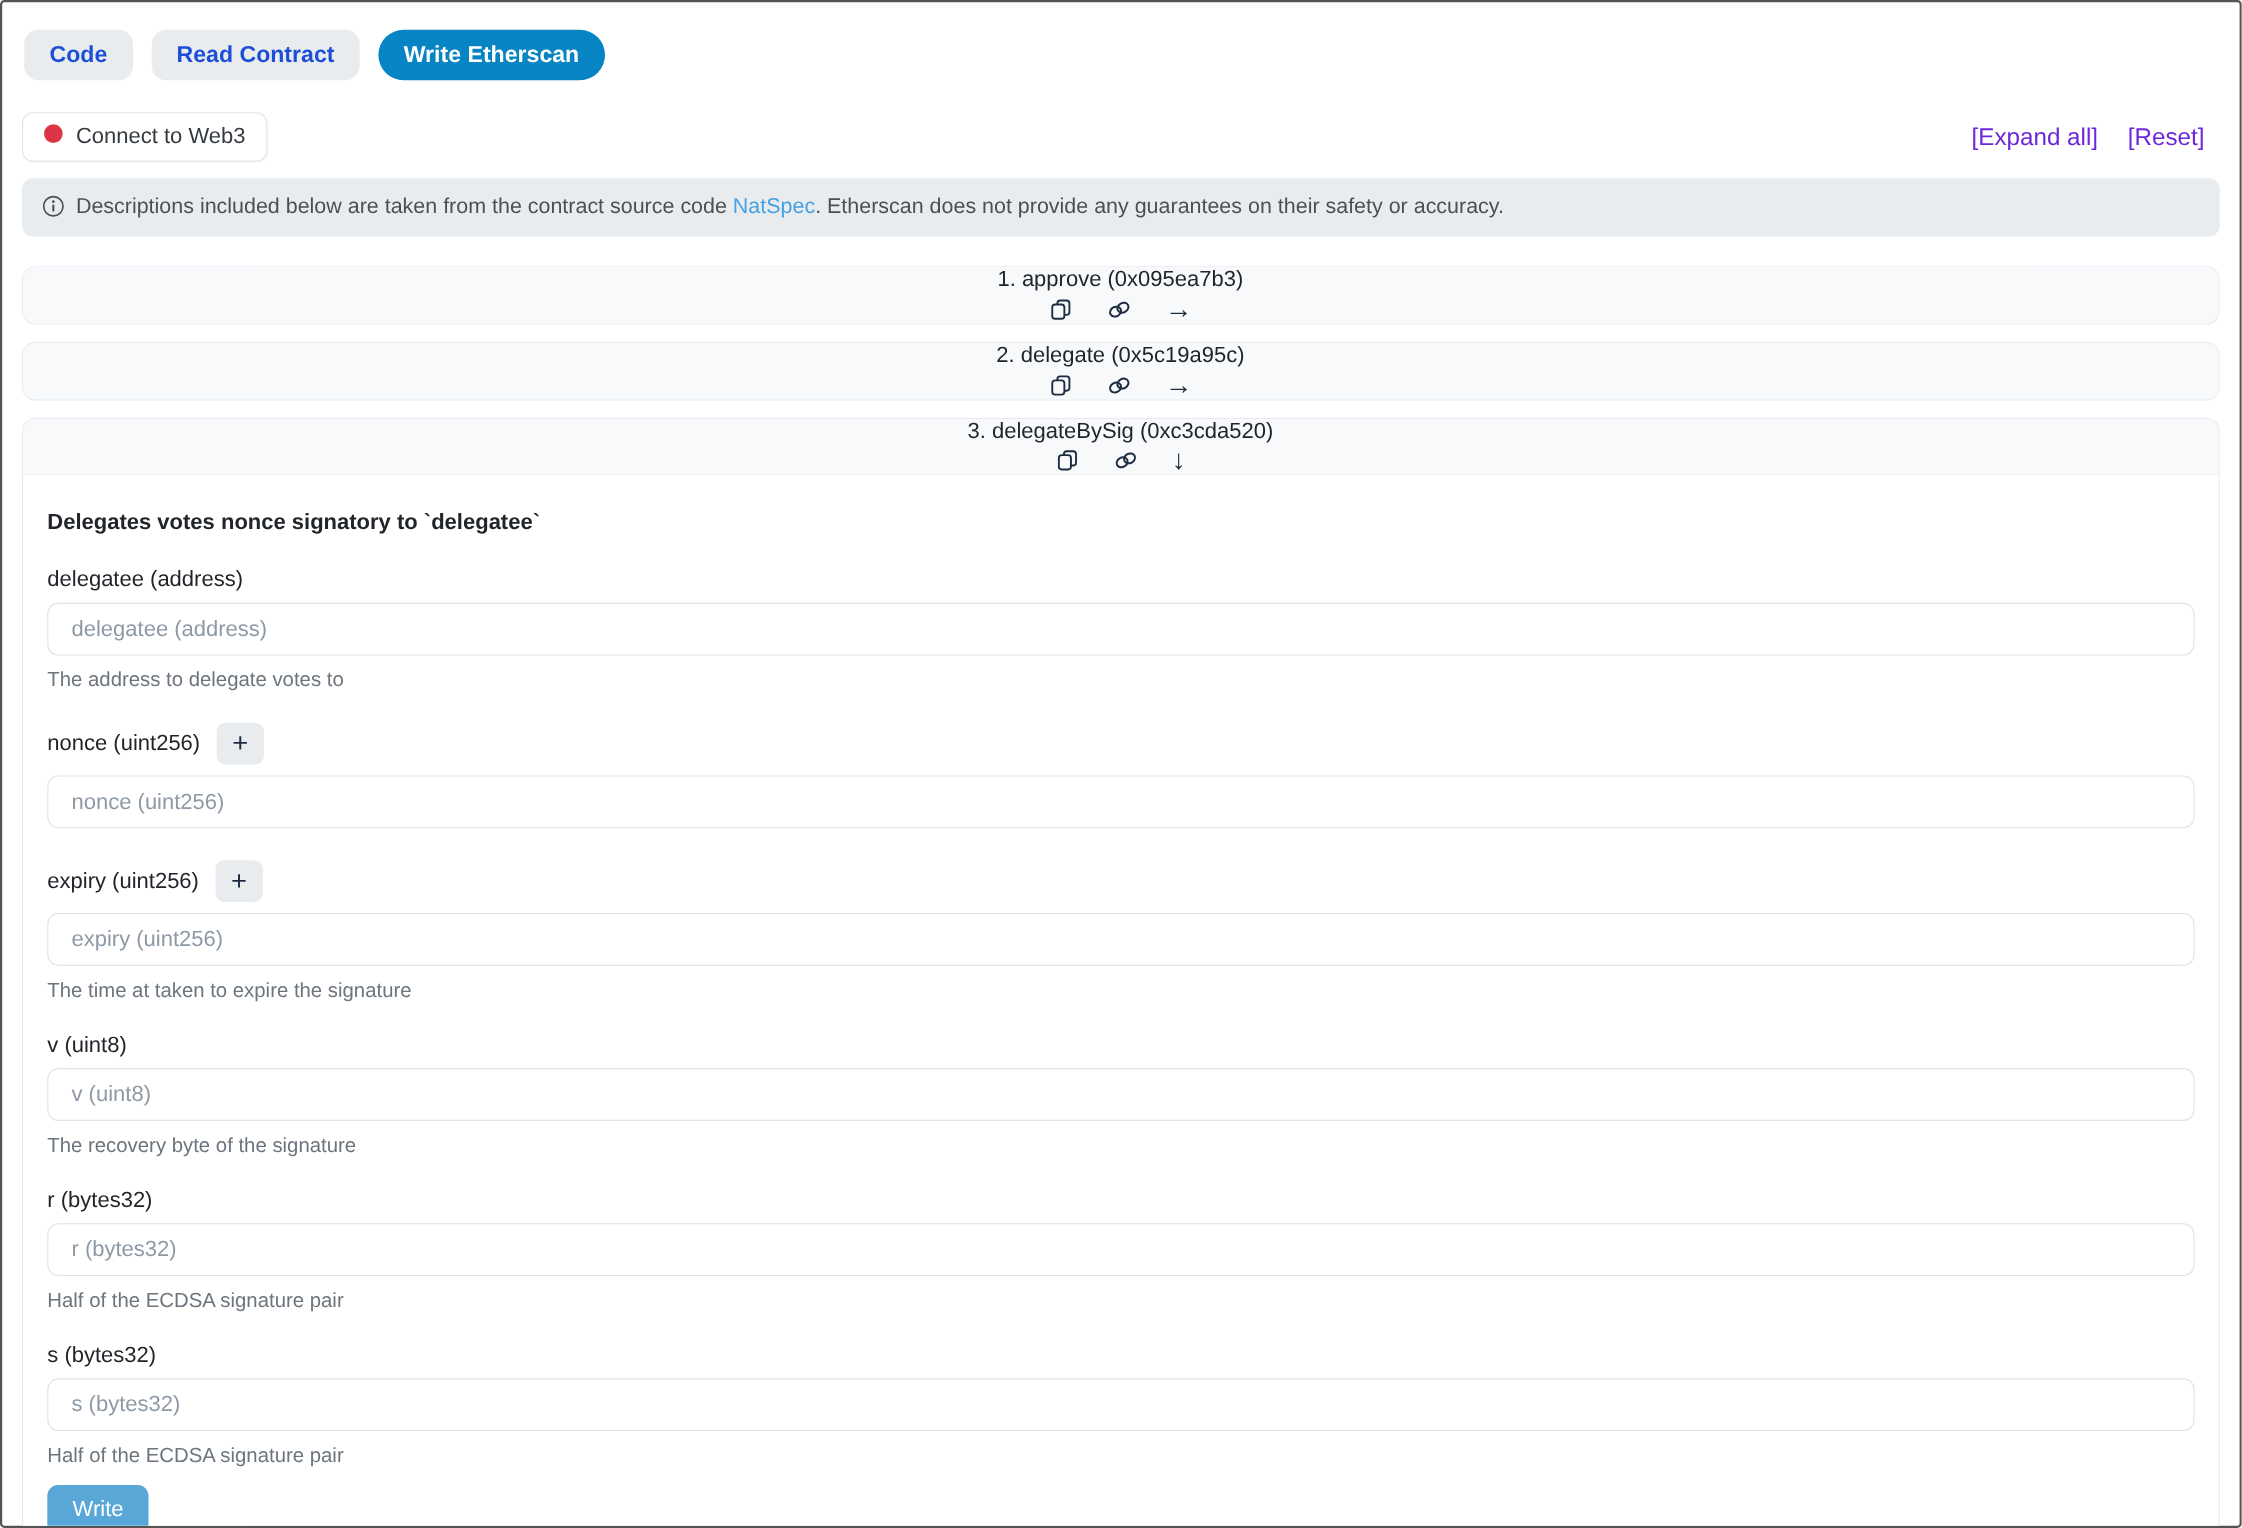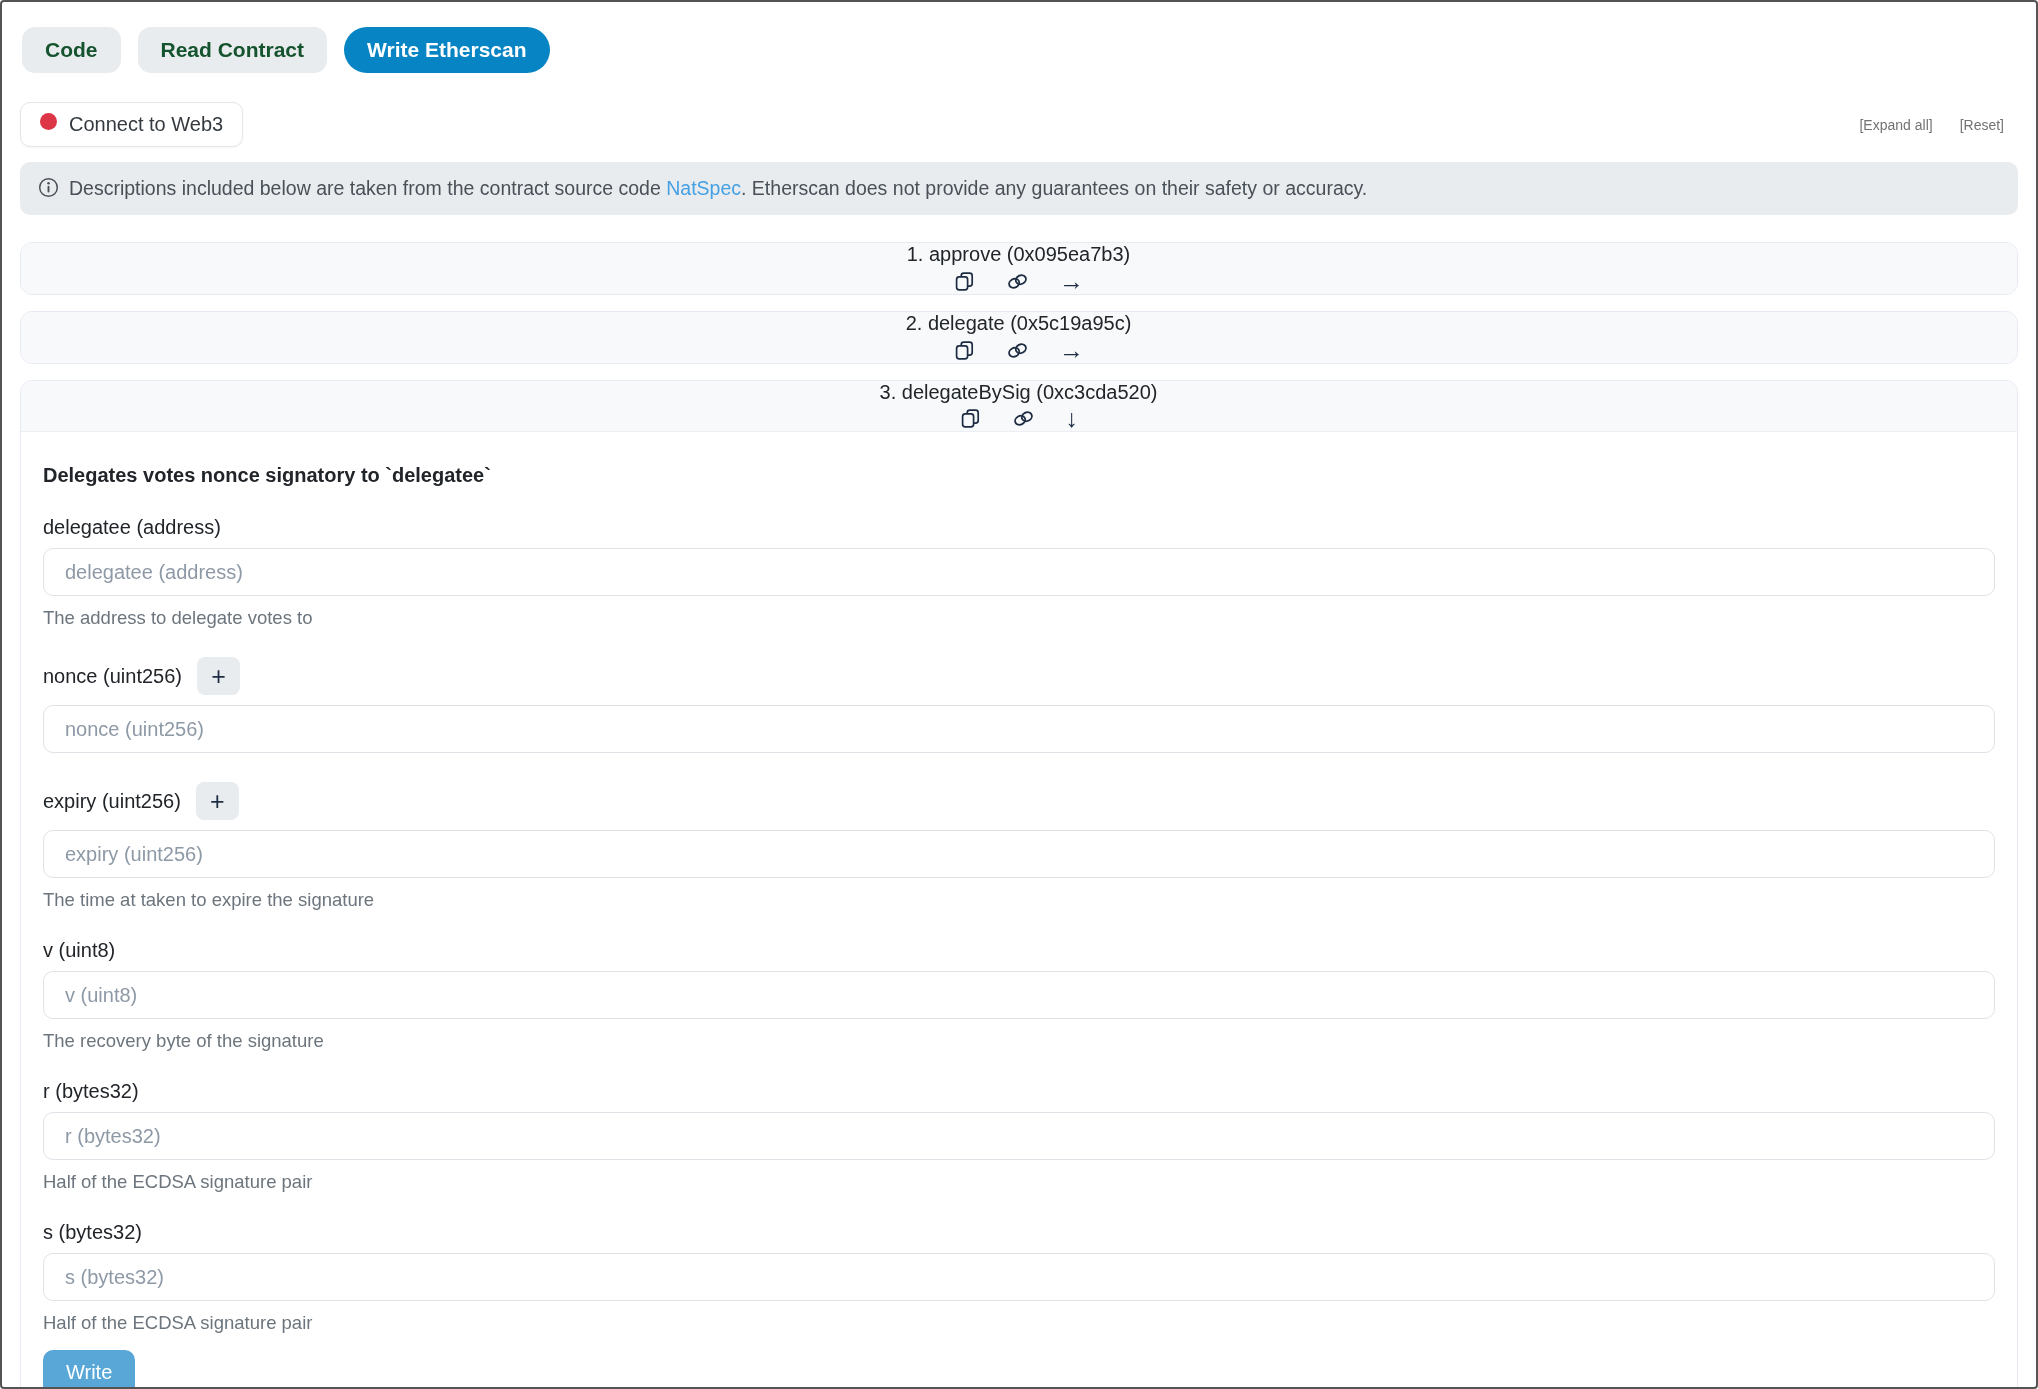--- a/index.html
+++ b/index.html
@@ -17,40 +17,40 @@
     border-radius: 4px;
     background: #ffffff;
     overflow: hidden;
   }
   .page { padding: 25px 18px 0 18px; }
 
   
   .tabs { display: flex; align-items: center; gap: 17px; margin-left: 2px; }
   .tab {
     border: none; cursor: pointer;
-    background: #e9ecef; color: #14532d;
+    background: #e9ecef; color: #1d4ed8;
     font-family: inherit; font-size: 21px; font-weight: bold;
     padding: 12px 23px; border-radius: 13px;
     line-height: 22px;
   }
   .tab.active { background: #0784c3; color: #ffffff; border-radius: 24px; }
 
   
   .toolbar { display: flex; justify-content: space-between; align-items: center; margin-top: 29px; }
   .connect-btn {
     display: flex; gap: 12px;
     background: #ffffff; border: 1px solid #e2e5ea; border-radius: 10px;
     padding: 10px 19px; cursor: pointer;
     font-family: inherit; font-size: 20px; color: #343a40;
     box-shadow: 0 1px 2px rgba(0,0,0,0.03);
     line-height: 23px;
   }
   .dot { width: 17px; height: 17px; border-radius: 50%; background: #dc3545; flex: 0 0 auto; }
   .toolbar-links { display: flex; gap: 27px; padding-right: 14px; }
-  .toolbar-links a { color: #737373; font-size: 14px; text-decoration: none; cursor: pointer; }
+  .toolbar-links a { color: #6d28d9; font-size: 22px; text-decoration: none; cursor: pointer; }
 
   
   .banner {
     margin-top: 15px;
     background: #e9ecef; border-radius: 10px;
     padding: 15px 18px;
     display: flex; align-items: flex-start; gap: 10px;
     font-size: 19.5px; color: #495057; line-height: 23px;
   }
   .banner .info-svg { flex: 0 0 auto; display: block; }

